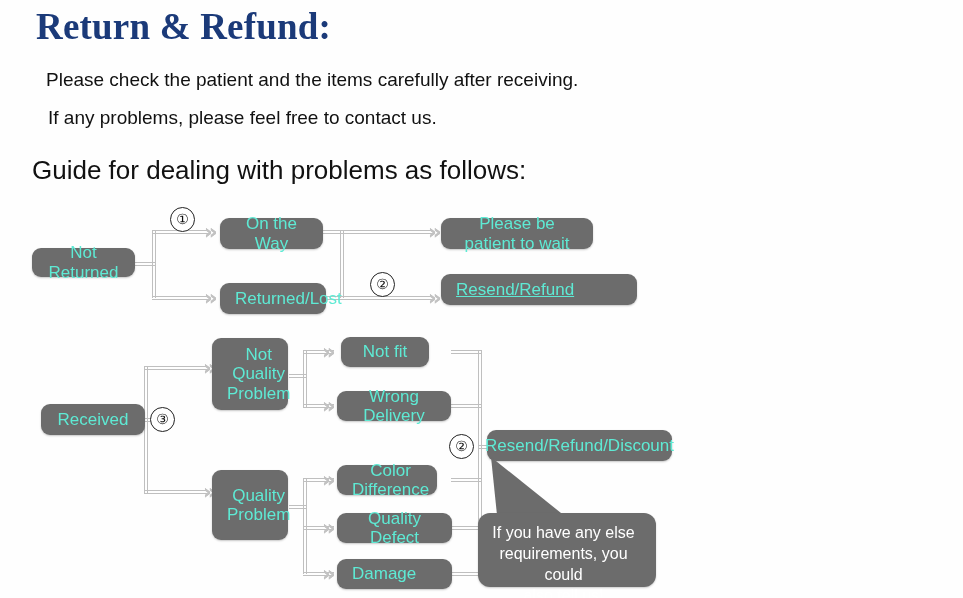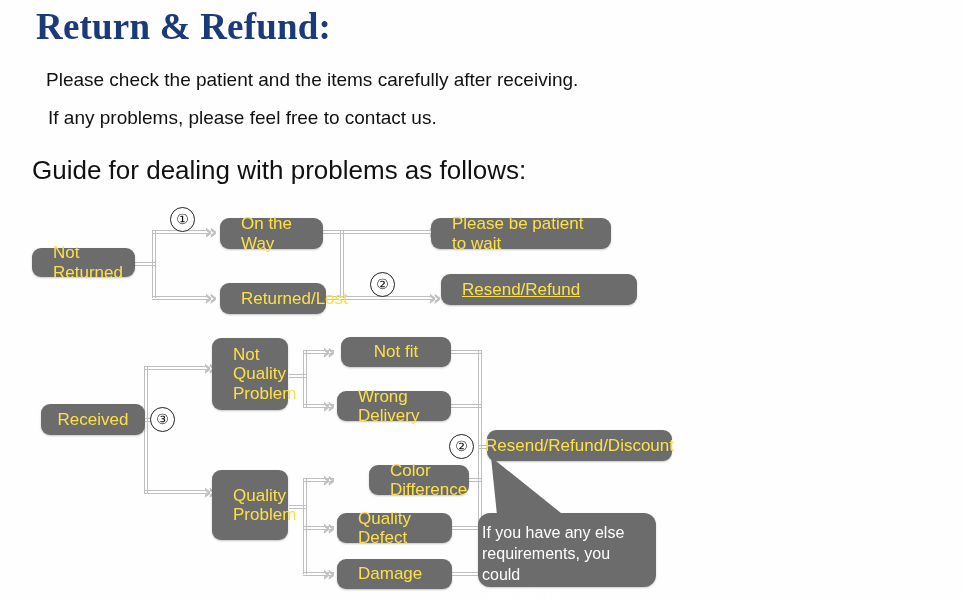--- a/index.html
+++ b/index.html
@@ -1,21 +1,21 @@
 <!DOCTYPE html>
 <html><head>
 <meta charset="utf-8">
 <style>
   html,body{margin:0;padding:0;background:#ffffff;}
   body{
     width:963px;height:598px;position:relative;overflow:hidden;
     font-family:"Liberation Sans","DejaVu Sans",sans-serif;
     background:#fefefe;
   }
-  #page{position:absolute;inset:0;}
+  #page{position:absolute;inset:0;text-align:center;}
 
   
   .title{
     position:absolute;left:36px;top:5px;
     font-family:"Liberation Serif","DejaVu Serif",serif;
     font-weight:bold;font-size:37px;letter-spacing:.2px;
     color:#1b3a79;white-space:nowrap;
   }
   .lead{
     position:absolute;color:#111;white-space:nowrap;
@@ -25,24 +25,24 @@
   .lead2{left:48px;top:107px;}
   .subtitle{
     position:absolute;left:32px;top:155px;white-space:nowrap;
     font-size:26px;color:#111;
     font-family:"Liberation Sans","DejaVu Sans",sans-serif;
   }
 
   
   .node{
     position:absolute;box-sizing:border-box;
-    background:#6c6c6c;color:#fde047;border-radius:9px;
+    background:#6c6c6c;color:#5eead4;border-radius:9px;
     display:flex;align-items:center;
     font-size:17px;line-height:1.12;
-    padding:0 21px;
+    padding:0 15px;
     box-shadow:0 1px 2px rgba(0,0,0,.22);
     white-space:pre-line;
   }
   .node.multi{align-items:center;}
   .node.center{justify-content:center;}
 
   
   .bubble{
     position:absolute;box-sizing:border-box;
     background:#6c6c6c;color:#fff;border-radius:12px;
@@ -98,21 +98,21 @@
   <div class="hline" style="left:322px;top:230px;width:22px;"></div>
   <div class="vline" style="left:340px;top:230px;height:68px;"></div>
   <div class="hline" style="left:340px;top:230px;width:92px;"></div>
   <div class="hline" style="left:322px;top:296px;width:110px;"></div>
   <div class="arrow" style="left:428px;top:222px;">»</div>
   <div class="arrow" style="left:428px;top:288px;">»</div>
 
   <div class="node" style="left:32px;top:248px;width:103px;height:29px;">Not Returned</div>
   <div class="node center" style="left:220px;top:218px;width:103px;height:31px;">On the Way</div>
   <div class="node" style="left:220px;top:283px;width:106px;height:31px;">Returned/Lost</div>
-  <div class="node" style="left:431px;top:218px;width:180px;height:31px;">Please be patient to wait</div>
+  <div class="node" style="left:441px;top:218px;width:152px;height:31px;">Please be patient to wait</div>
   <div class="node" style="left:441px;top:274px;width:196px;height:31px;text-decoration:underline;">Resend/Refund</div>
 
   <div class="circnum" style="left:170px;top:207px;">①</div>
   <div class="circnum" style="left:370px;top:272px;">②</div>
 
   <div class="hline" style="left:144px;top:418px;width:20px;"></div>
   <div class="vline" style="left:144px;top:366px;height:128px;"></div>
   <div class="hline" style="left:144px;top:366px;width:63px;"></div>
   <div class="hline" style="left:144px;top:490px;width:63px;"></div>
   <div class="arrow" style="left:203px;top:358px;">»</div>
@@ -144,23 +144,23 @@
   <div class="arrow" style="left:500px;top:437px;">»</div>
 
   <div class="node center" style="left:41px;top:404px;width:104px;height:31px;">Received</div>
 
   <div class="node multi" style="left:212px;top:338px;width:76px;height:72px;">Not
 Quality
 Problem</div>
   <div class="node multi" style="left:212px;top:470px;width:76px;height:70px;">Quality
 Problem</div>
 
-  <div class="node center" style="left:341px;top:337px;width:110px;height:30px;">Not fit</div>
+  <div class="node center" style="left:341px;top:337px;width:88px;height:30px;">Not fit</div>
   <div class="node" style="left:337px;top:391px;width:114px;height:30px;">Wrong Delivery</div>
-  <div class="node" style="left:337px;top:465px;width:100px;height:30px;margin-left:32px;">Color Difference</div>
+  <div class="node" style="left:337px;top:465px;width:100px;height:30px;">Color Difference</div>
   <div class="node" style="left:337px;top:513px;width:115px;height:30px;">Quality Defect</div>
   <div class="node" style="left:337px;top:559px;width:115px;height:30px;">Damage</div>
 
   <div class="node center" style="left:487px;top:430px;width:185px;height:31px;">Resend/Refund/Discount</div>
 
   <div class="circnum" style="left:150px;top:407px;">③</div>
   <div class="circnum" style="left:449px;top:434px;">②</div>
 
   <svg class="bubble-tail" style="left:483px;top:455px;width:120px;height:72px;" viewBox="0 0 120 72">
     <polygon points="8,2 78,58 14,60" fill="#6c6c6c"></polygon>

